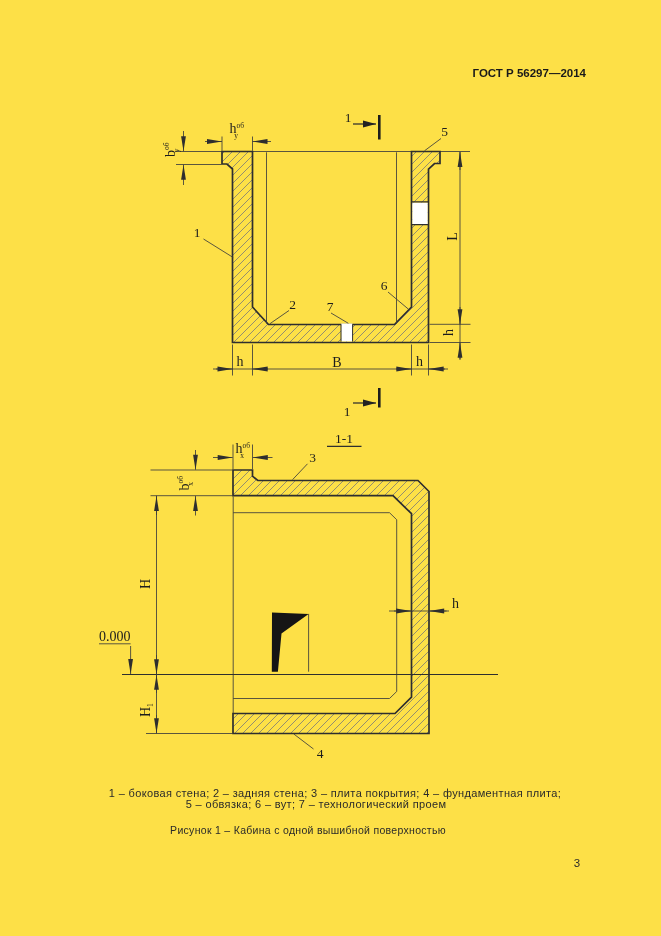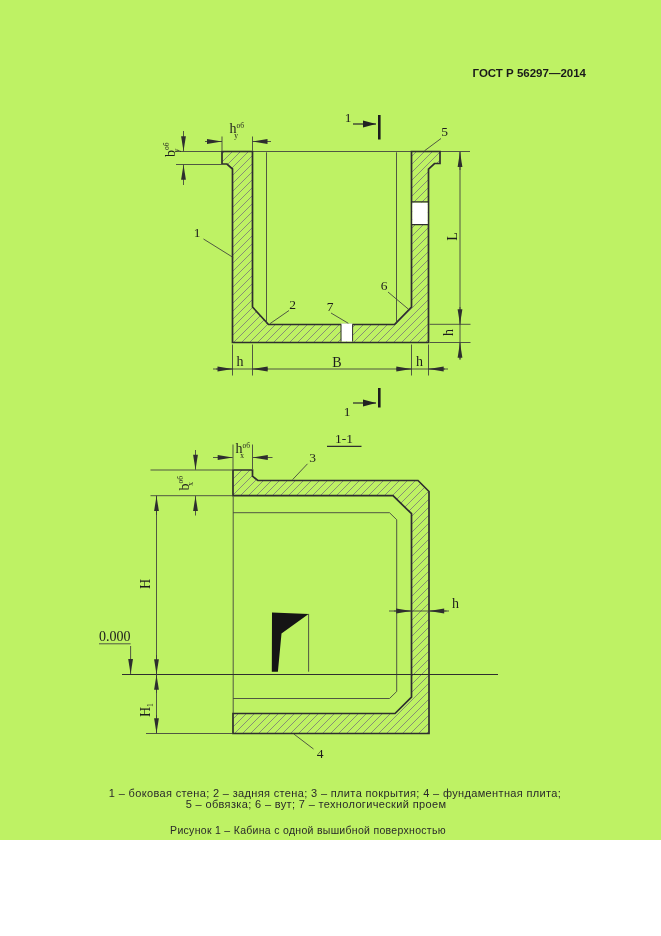--- a/index.html
+++ b/index.html
@@ -1,16 +1,16 @@
 <!DOCTYPE html>
 <html><head>
 <meta charset="utf-8">
 <style>
   html,body{margin:0;padding:0;background:#fff;}
-  .page{position:relative;width:661px;height:840px;background:#bef264;overflow:hidden;}
+  .page{position:relative;width:661px;height:936px;background:#fde047;overflow:hidden;}
   .o1{stroke:#2e2e2e;stroke-width:1.7;fill:url(#hat)}
   .l2{stroke:#3c3c3c;stroke-width:0.85;fill:none}
   .l3{stroke:#2e2e2e;stroke-width:1.25;fill:none}
   .l4{stroke:#2e2e2e;stroke-width:1.0;fill:none}
   .tick{stroke:#1d1d1d;stroke-width:2.6;fill:none}
   text{fill:#1d1d1d}
   .ds{font-family:"Liberation Serif",serif;font-size:14px}
   .dsup{font-size:7.5px}
   .dl{font-family:"Liberation Serif",serif;font-size:13.5px}
   .cap{font-family:"Liberation Sans",sans-serif;font-size:11px;letter-spacing:0.35px;fill:#2a2a2a}

